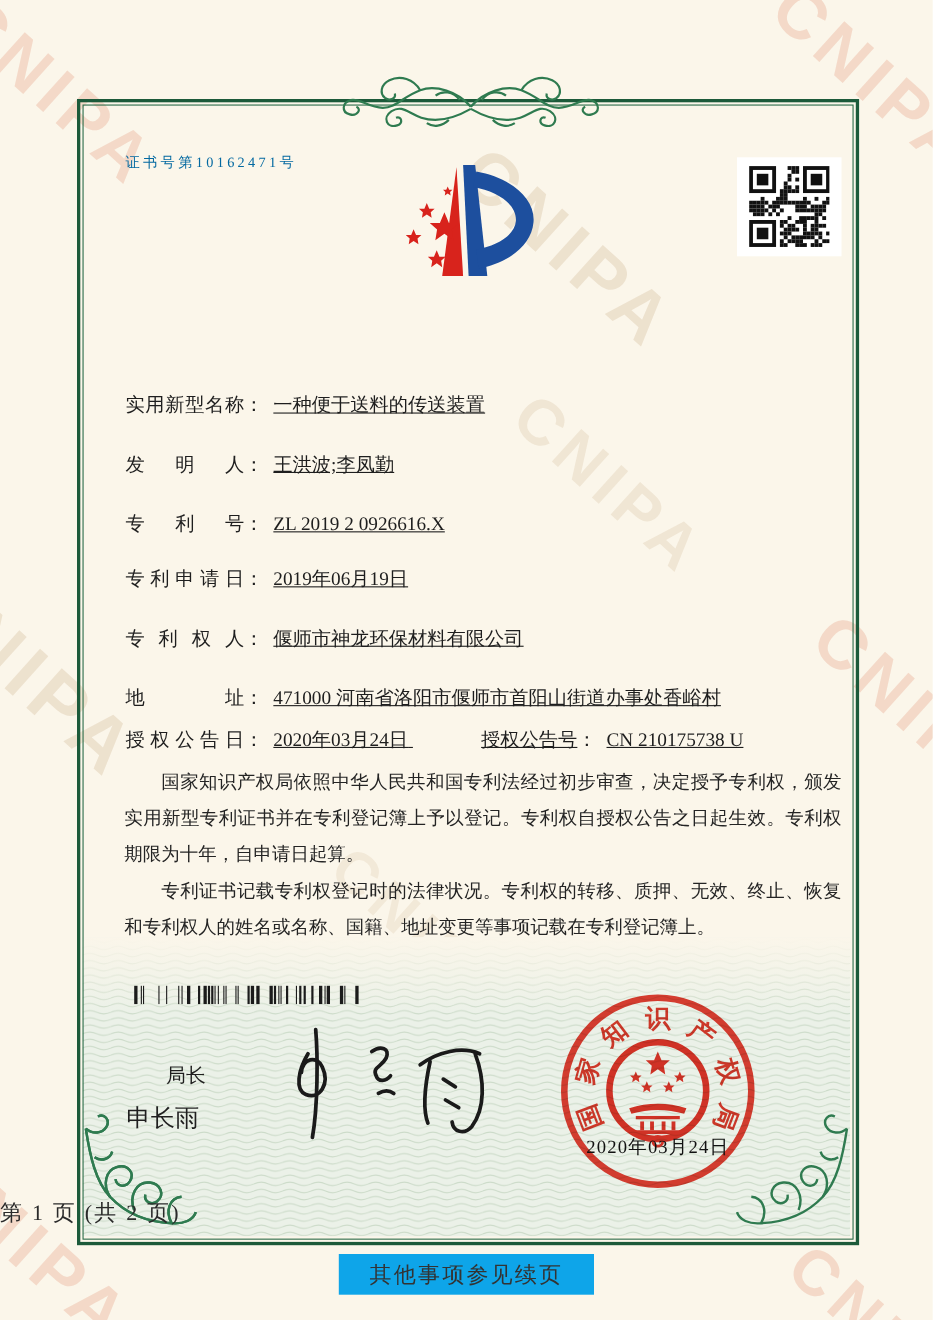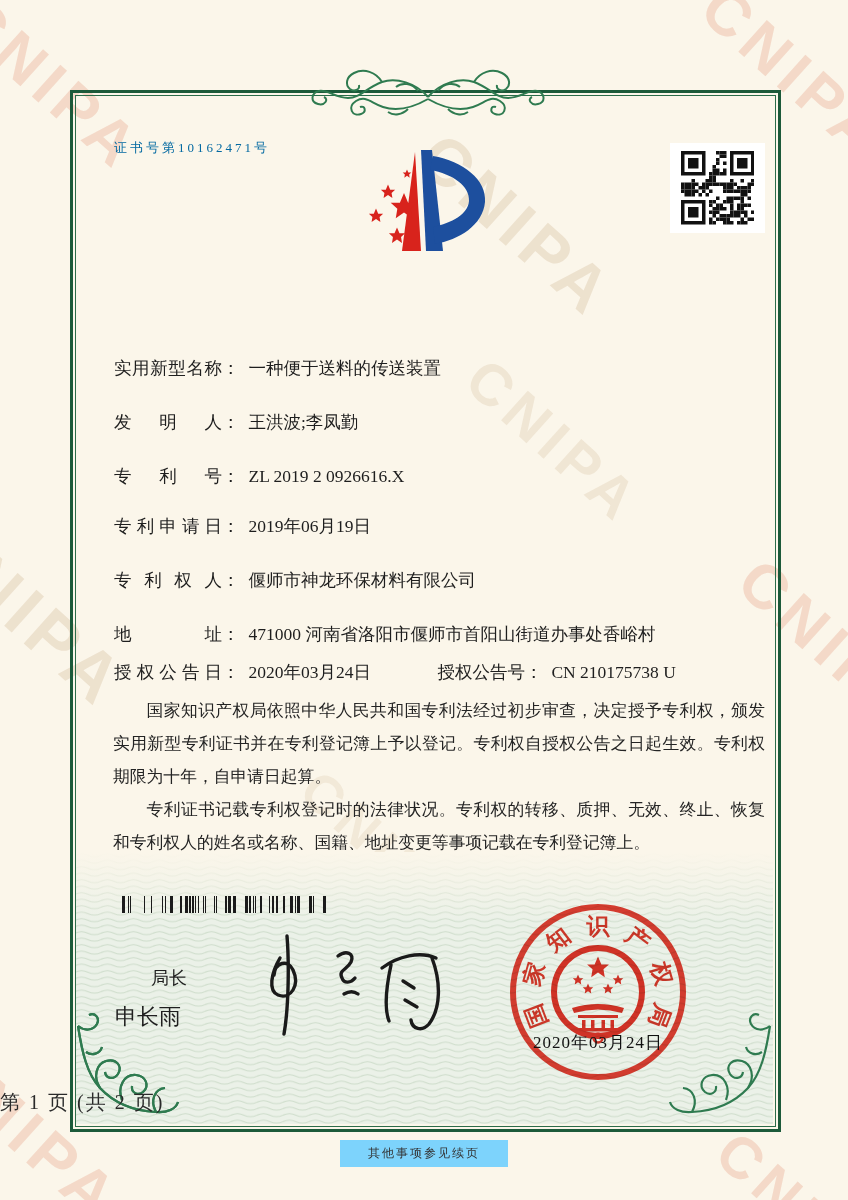--- a/index.html
+++ b/index.html
@@ -33,21 +33,21 @@
   .cert-no{position:absolute;left:114px;top:139px;font-size:13px;letter-spacing:3px;color:#0369a1;z-index:3;}
   .logo{position:absolute;left:355px;top:146px;z-index:3;}
   .qr{position:absolute;left:670px;top:143px;width:95px;height:90px;background:#ffffff;
       display:flex;align-items:center;justify-content:center;z-index:3;}
   .title{
     position:absolute;left:0;top:256px;width:848px;text-align:center;
     font-size:38px;font-weight:700;letter-spacing:8px;color:#0d0d0d;z-index:3;
   }
   
   .fields{position:absolute;left:114px;top:354px;width:660px;z-index:3;font-size:17.5px;}
-  .frow{position:absolute;left:0;white-space:nowrap;}
+  .frow{position:absolute;left:0;white-space:nowrap;text-decoration:underline;}
   .flabel{display:inline-block;width:108px;text-align:justify;text-align-last:justify;text-justify:inter-character;vertical-align:top;}
   .fcolon{display:inline-block;margin-right:9px;}
   .grant2{margin-left:62px;}
   
   .body-text{position:absolute;left:113px;top:694px;width:652px;z-index:3;
     font-size:16.8px;line-height:33px;color:#242424;text-align:justify;}
   .body-text p{margin:0;text-indent:2em;}
   
   .barcode{position:absolute;left:113px;top:896px;width:222px;height:17px;z-index:3;}
   .director-title{position:absolute;left:115px;top:966px;font-size:18px;z-index:3;
@@ -62,21 +62,21 @@
   .seal-arc-text span{position:absolute;left:50%;top:50%;
     font-size:23px;font-weight:700;color:rgba(220,42,27,0.92);
     font-family:"Liberation Serif","DejaVu Serif",serif;}
   .seal-emblem{position:absolute;left:50%;top:86px;transform:translate(-50%,-50%);}
   .seal-date{position:absolute;left:508px;top:1031px;width:180px;text-align:center;
     font-size:17px;letter-spacing:1px;color:#111;z-index:5;}
   
   .page-footer{position:absolute;left:0;top:1089px;width:680px;
     font-size:20px;letter-spacing:2px;color:#2a2a2a;z-index:3;}
   .continuation{position:absolute;left:50%;top:1140px;transform:translateX(-50%);
-    background:#7dd3fc;padding:5px 28px;font-size:12px;letter-spacing:2px;color:#333;z-index:3;}
+    background:#0ea5e9;padding:5px 28px;font-size:20px;letter-spacing:2px;color:#333;z-index:3;}
 </style>
 </head>
 <body>
 
 <div class="page">
 
   <span class="wm salmon" style="left:-10px;top:-18px;font-size:62px;">CNIPA</span>
   <span class="wm salmon" style="left:735px;top:-28px;font-size:62px;">CNIPA</span>
   <span class="wm beige" style="left:455px;top:118px;font-size:66px;">CNIPA</span>
   <span class="wm beige" style="left:498px;top:345px;font-size:58px;opacity:.8;">CNIPA</span>

